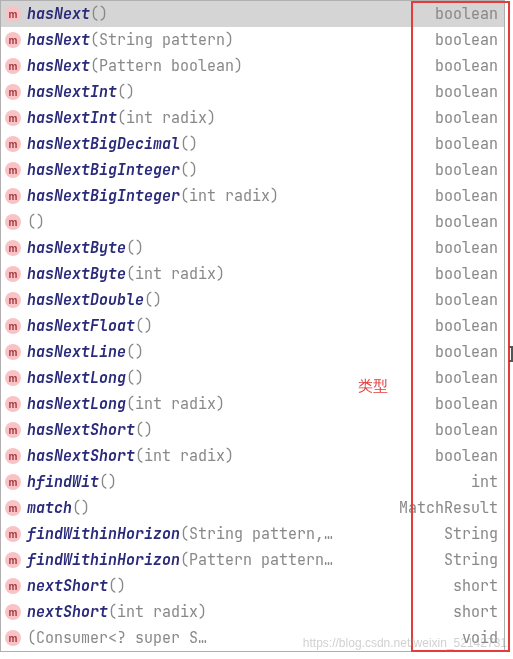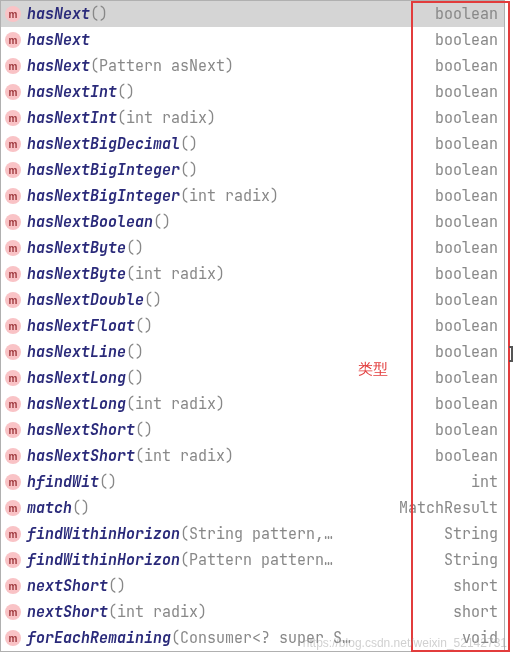--- a/index.html
+++ b/index.html
@@ -86,26 +86,27 @@
 <div class="popup" id="popup">
     <div class="row selected">
       <span class="icon-m">m</span>
       <span class="method-name"><b></b><b>h</b><b>asNext</b></span>
       <span class="params">()</span>
       <span class="ret-type">boolean</span>
     </div>
     <div class="row">
       <span class="icon-m">m</span>
       <span class="method-name"><b></b><b>h</b><b>asNext</b></span>
+      <span class="params">(String pattern)</span>
       <span class="ret-type">boolean</span>
     </div>
     <div class="row">
       <span class="icon-m">m</span>
       <span class="method-name"><b></b><b>h</b><b>asNext</b></span>
-      <span class="params">(Pattern asNext)</span>
+      <span class="params">(Pattern boolean)</span>
       <span class="ret-type">boolean</span>
     </div>
     <div class="row">
       <span class="icon-m">m</span>
       <span class="method-name"><b></b><b>h</b><b>asNextInt</b></span>
       <span class="params">()</span>
       <span class="ret-type">boolean</span>
     </div>
     <div class="row">
       <span class="icon-m">m</span>
@@ -126,21 +127,20 @@
       <span class="ret-type">boolean</span>
     </div>
     <div class="row">
       <span class="icon-m">m</span>
       <span class="method-name"><b></b><b>h</b><b>asNextBigInteger</b></span>
       <span class="params">(int radix)</span>
       <span class="ret-type">boolean</span>
     </div>
     <div class="row">
       <span class="icon-m">m</span>
-      <span class="method-name"><b></b><b>h</b><b>asNextBoolean</b></span>
       <span class="params">()</span>
       <span class="ret-type">boolean</span>
     </div>
     <div class="row">
       <span class="icon-m">m</span>
       <span class="method-name"><b></b><b>h</b><b>asNextByte</b></span>
       <span class="params">()</span>
       <span class="ret-type">boolean</span>
     </div>
     <div class="row">
@@ -222,22 +222,21 @@
       <span class="ret-type">short</span>
     </div>
     <div class="row">
       <span class="icon-m">m</span>
       <span class="method-name"><b>nextS</b><b>h</b><b>ort</b></span>
       <span class="params">(int radix)</span>
       <span class="ret-type">short</span>
     </div>
     <div class="row">
       <span class="icon-m">m</span>
-      <span class="method-name"><b>forEac</b><b>h</b><b>Remaining</b></span>
       <span class="params">(Consumer&lt;? super S…</span>
       <span class="ret-type">void</span>
     </div>
   </div>
 
 <div class="ret-highlight-box"></div>
-<div class="annotation" style="left:358px; top:360px;">类型</div>
+<div class="annotation" style="left:358px; top:377px;">类型</div>
 <div class="caret-mark"></div>
 <div class="watermark">https://blog.csdn.net/weixin_52142731</div>
 
 </body></html>

